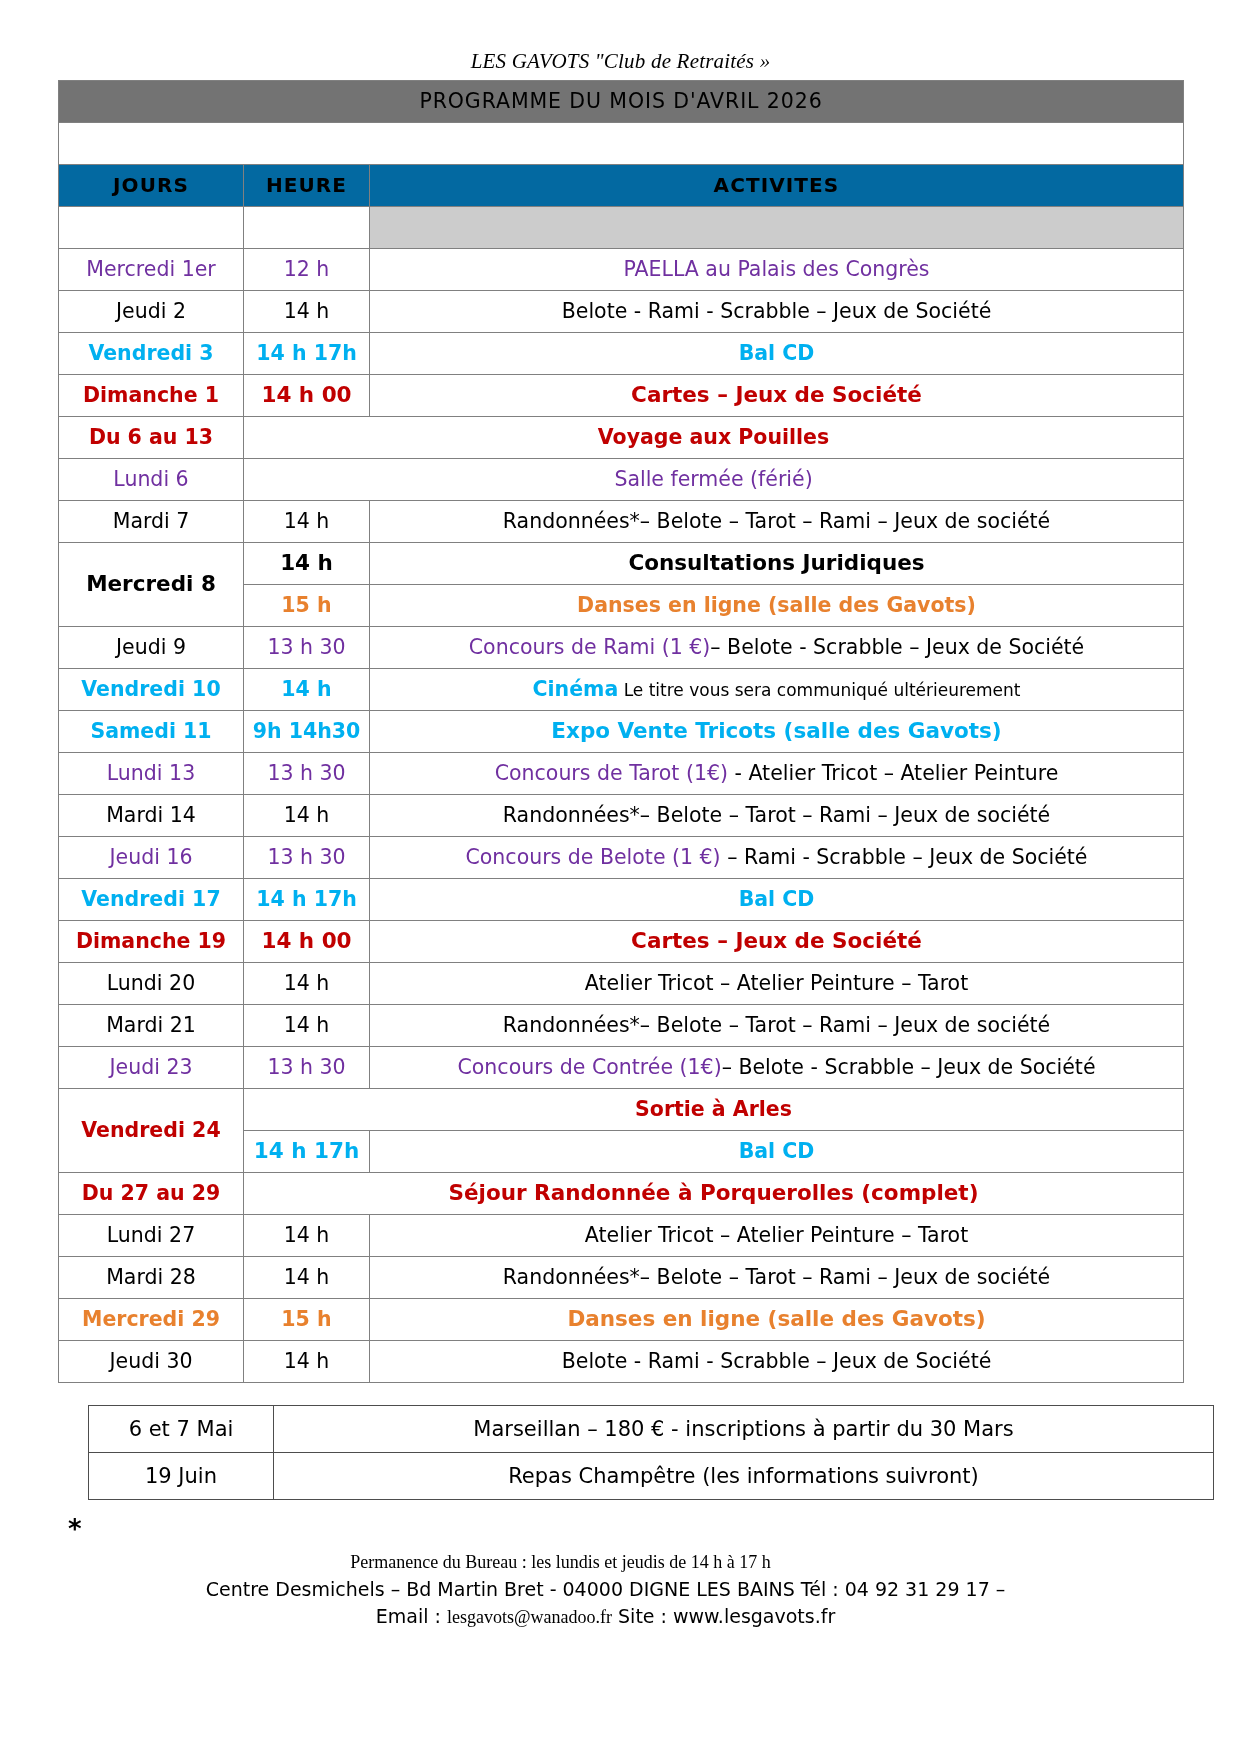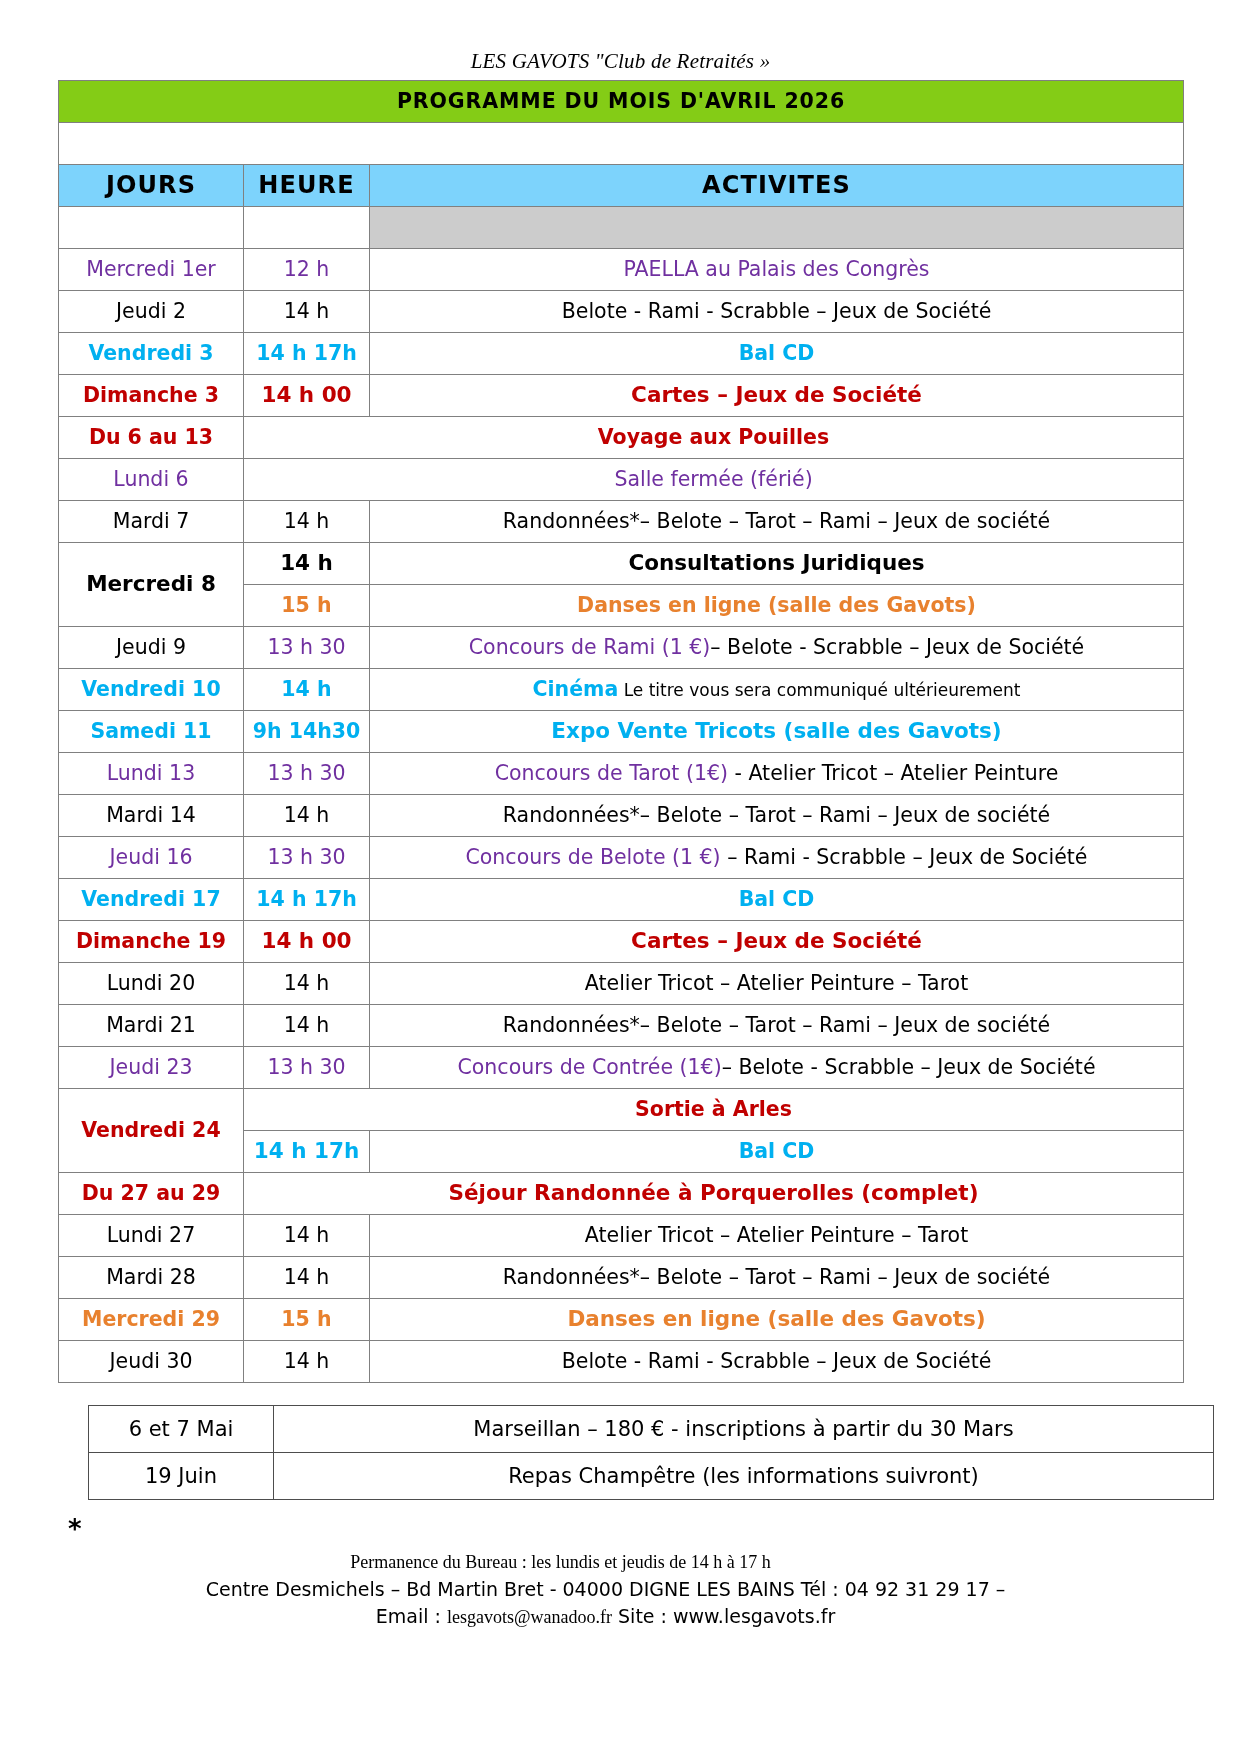--- a/index.html
+++ b/index.html
@@ -53,40 +53,40 @@
     font-family: "DejaVu Sans", sans-serif;
     height: 41px;
     line-height: 1.05;
   }
   .col-jours { width: 185px; }
   .col-heure { width: 126px; }
   .col-act   { width: 814px; }
 
   
   td.banner {
-    background: #84cc16;
+    background: #737373;
     font-size: 20.5px;
-    font-weight: bold;
+    font-weight: normal;
     letter-spacing: 0.9px;
     height: 36px;
     border-left: 1.5px solid #808080;
     border-right: 1.5px solid #808080;
   }
   tr.banner-row td { border-bottom: 1.5px solid #808080; }
   td.banner-spacer {
     background: #ffffff;
     height: 12px;
     border-top: none;
     border-bottom: 1.5px solid #808080;
   }
 
   
   td.hdr {
-    background: #7dd3fc;
-    font-size: 24px;
+    background: #0369a1;
+    font-size: 20px;
     font-weight: bold;
     letter-spacing: 1.1px;
     height: 42px;
   }
   td.hdr-pad { background: #ffffff; height: 10px; border-top: none; }
   td.hdr-pad-act { background: #cccccc; height: 10px; border-top: none; }
 
   
   td.cell {
     font-size: 20.5px;
@@ -209,21 +209,21 @@
           <td class="cell c-black">Belote - Rami - Scrabble – Jeux de Société</td>
         </tr>
 
         <tr>
           <td class="cell c-blue">Vendredi  3</td>
           <td class="cell c-blue">14 h 17h</td>
           <td class="cell c-blue">Bal CD</td>
         </tr>
 
         <tr>
-          <td class="cell c-red">Dimanche 3</td>
+          <td class="cell c-red">Dimanche 1</td>
           <td class="cell big c-red">14 h 00</td>
           <td class="cell big c-red">Cartes – Jeux de Société</td>
         </tr>
 
         <tr>
           <td class="cell c-red">Du 6 au 13</td>
           <td class="cell c-red" colspan="2">Voyage aux Pouilles</td>
         </tr>
 
         <tr>

